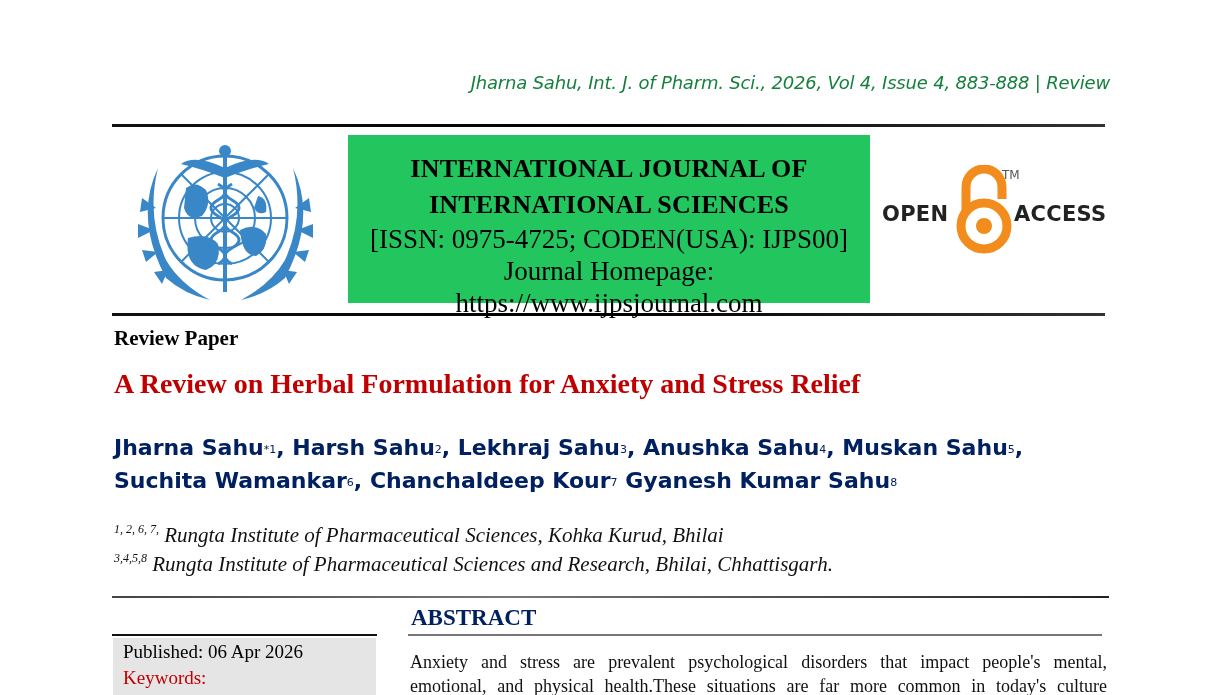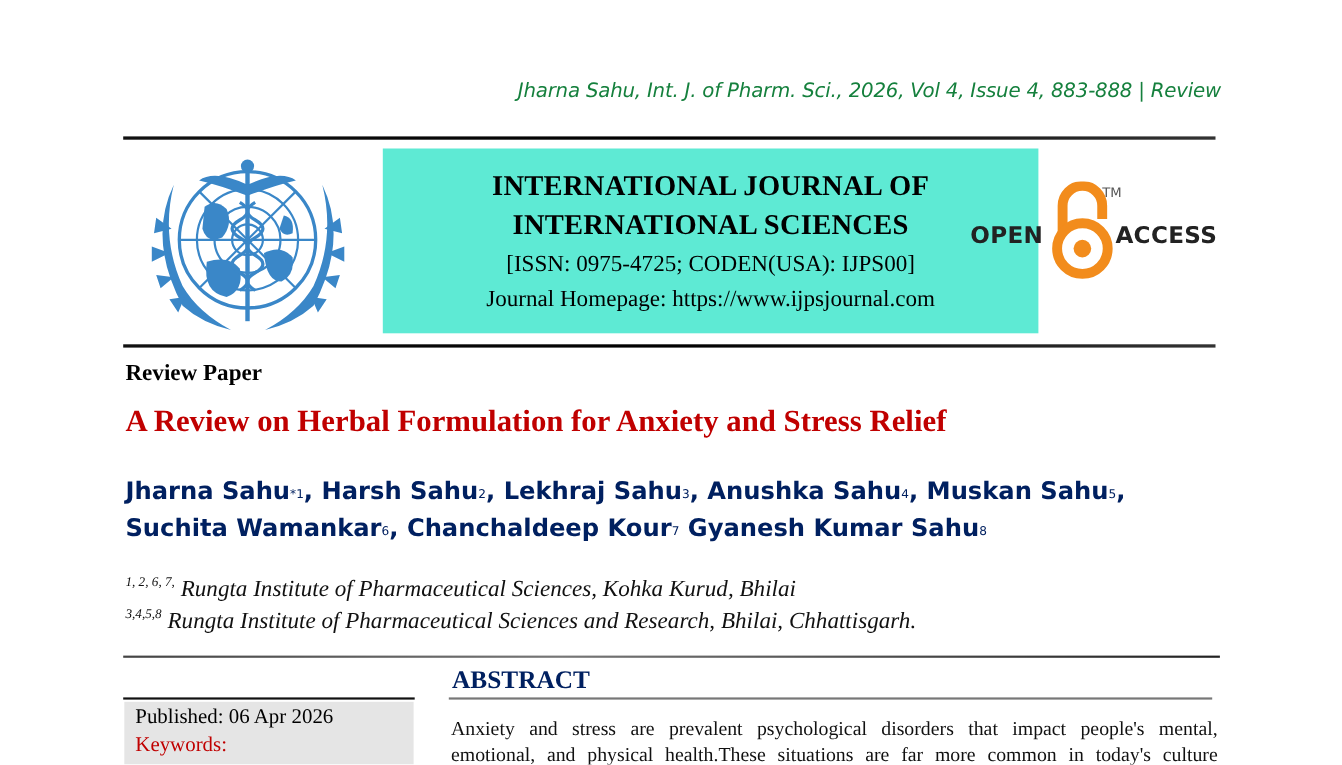--- a/index.html
+++ b/index.html
@@ -6,23 +6,23 @@
   body { width:1220px; height:695px; overflow:hidden; position:relative; font-family:"Liberation Serif", serif; color:#000; }
   .abs { position:absolute; }
 
   .running-head { left:0; top:72px; width:1110px; text-align:right; font-family:"DejaVu Sans", sans-serif; font-style:italic; font-size:18px; color:#15803d; letter-spacing:-0.2px; }
   .rule { height:3px; background:linear-gradient(to right,#111 0%,#000 50%,#333 100%); }
   .rule-top { left:112px; top:124px; width:993px; }
   .rule-bot { left:112px; top:313px; width:993px; }
 
   .logo { left:128px; top:138px; width:195px; height:168px; }
 
-  .journal-box { left:348px; top:135px; width:596px; height:168px; background:#5eead4; text-align:center; }
+  .journal-box { left:348px; top:135px; width:522px; height:168px; background:#22c55e; text-align:center; }
   .journal-name { font-weight:bold; font-size:26px; line-height:36px; margin-top:16px; letter-spacing:0.2px; }
-  .journal-meta { font-size:21px; line-height:32px; }
+  .journal-meta { font-size:27px; line-height:32px; }
 
   .oa { left:880px; top:165px; width:230px; height:90px; }
   .oa-text { position:absolute; top:37px; font-family:"DejaVu Sans", sans-serif; font-weight:bold; font-size:21px; color:#222; letter-spacing:0.3px; }
 
   .article-type { left:114px; top:326px; font-weight:bold; font-size:21px; }
   .title { left:114px; top:368px; font-weight:bold; font-size:28px; color:#c00000; }
   .authors { left:114px; top:431px; width:995px; font-family:"DejaVu Sans", sans-serif; font-weight:bold; font-size:22px; line-height:33px; color:#002060; }
   .authors sup { font-size:11px; font-weight:normal; vertical-align:top; position:relative; top:2px; }
 
   .affil { left:114px; font-style:italic; font-size:21px; color:#111; }

